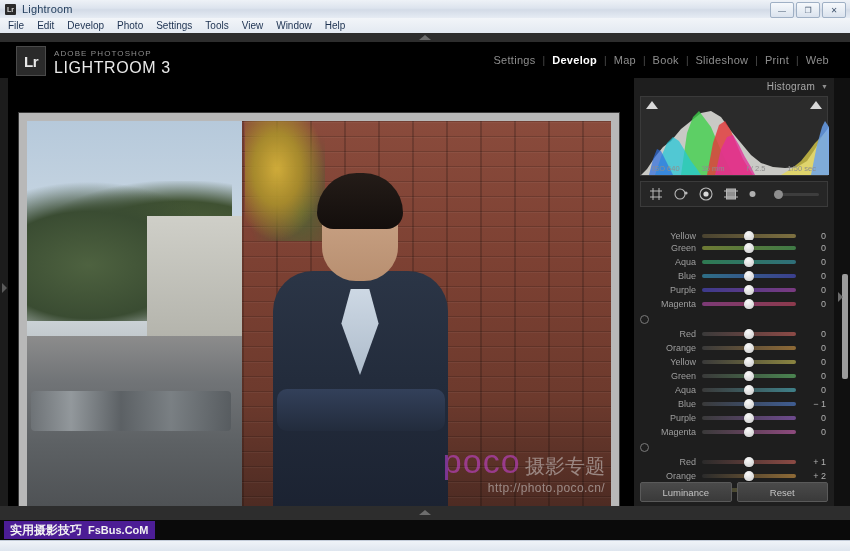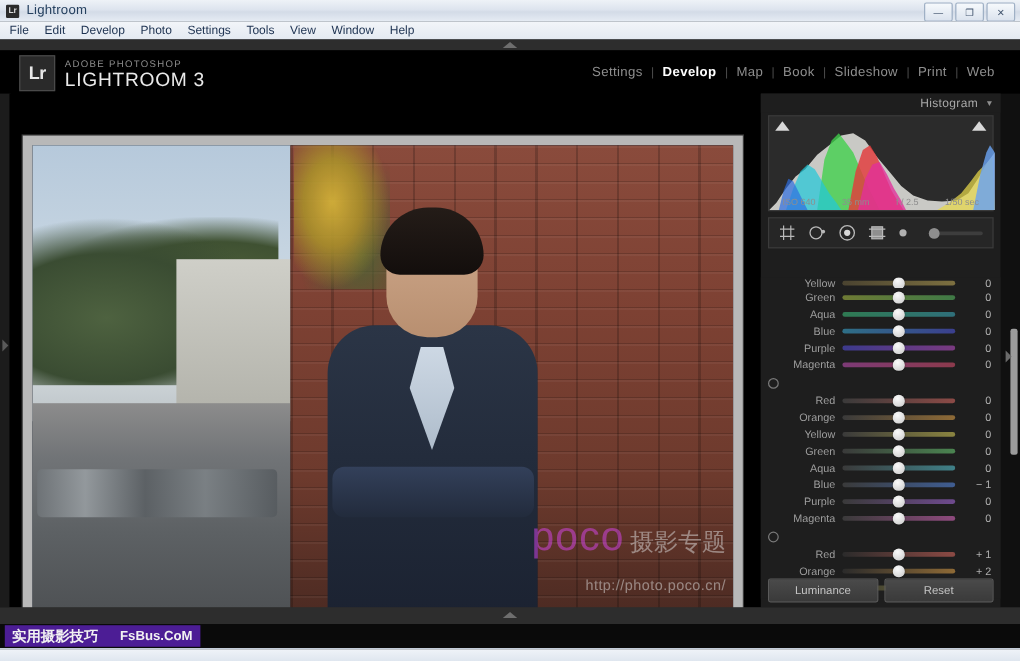--- a/index.html
+++ b/index.html
@@ -88,21 +88,21 @@
     background:linear-gradient(to bottom,#cfa98c,#b88f70);border-radius:38px 38px 34px 34px;}
   .hair{position:absolute;left:290px;top:52px;width:86px;height:56px;
     background:linear-gradient(to bottom,#241c18,#130e0c);border-radius:44px 44px 18px 18px;}
   .arms{position:absolute;left:250px;top:268px;width:168px;height:42px;
     background:linear-gradient(to bottom,#33405a,#222b3c);border-radius:10px;}
   .photo-wm{position:absolute;left:62px;top:122px;font-size:36px;color:#5a4fb8;
     font-weight:bold;letter-spacing:4px;opacity:.82;font-family:"DejaVu Sans Mono",monospace;}
   .poco-wm{position:absolute;right:6px;bottom:20px;text-align:right;opacity:.5;}
   .poco-main{font-size:34px;color:#d946ef;letter-spacing:1px;font-weight:normal;line-height:1;}
   .poco-cn{font-size:20px;color:#dcdcdc;}
-  .poco-url{font-size:12px;color:#e0e0e0;margin-top:16px;letter-spacing:.4px;}
+  .poco-url{font-size:12px;color:#e0e0e0;margin-top:1px;letter-spacing:.4px;}
 
   .center-toolbar{position:absolute;left:11px;top:450px;width:600px;height:22px;background:#1f1f1f;
     display:flex;align-items:center;padding-left:10px;}
   .tb-btn{width:20px;height:14px;background:#5d5d5d;border:1px solid #7c7c7c;border-radius:2px;
     display:flex;align-items:center;justify-content:center;margin-right:6px;}
   .tb-btn .inner{width:12px;height:8px;border:1px solid #d6d6d6;background:#3a3a3a;}
   .tb-yy{height:14px;padding:0 4px;background:#4a4a4a;border:1px solid #6a6a6a;border-radius:2px;
     font-size:8px;color:#b8b8b8;display:flex;align-items:center;margin-right:4px;}
   .tb-caret{color:#8a8a8a;font-size:7px;}
   .tb-right-ico{position:absolute;right:10px;width:11px;height:13px;
@@ -151,21 +151,21 @@
     box-sizing:border-box;}
   .pbtn{flex:1;height:18px;background:linear-gradient(to bottom,#4a4a4a,#3a3a3a);
     border:1px solid #5a5a5a;border-radius:2px;font-size:9.5px;color:#c4c4c4;
     display:flex;align-items:center;justify-content:center;}
 
   .btm-collapse{position:absolute;left:0;top:473px;width:850px;height:14px;background:#2d2d2d;}
   .filmstrip{position:absolute;left:0;top:487px;width:850px;height:31px;background:#0a0a0a;}
   .fs-wm{position:absolute;left:4px;top:1px;height:18px;background:#4c1d95;
     display:flex;align-items:center;padding:0 6px;}
   .fs-cn{font-size:12px;color:#f2f2f2;font-weight:bold;font-family:"DejaVu Sans",sans-serif;}
-  .fs-en{font-size:11px;color:#f2f2f2;margin-left:18px;font-weight:bold;}
+  .fs-en{font-size:11px;color:#f2f2f2;margin-left:6px;font-weight:bold;}
   .statusbar{position:absolute;left:0;bottom:0;width:850px;height:10px;
     background:linear-gradient(to bottom,#eff3f8,#dfe6ef);border-top:1px solid #c3ccd9;}
 </style>
 </head>
 <body>
 
 <div class="app">
 
   <div class="titlebar">
     <div class="win-icon">Lr</div>

